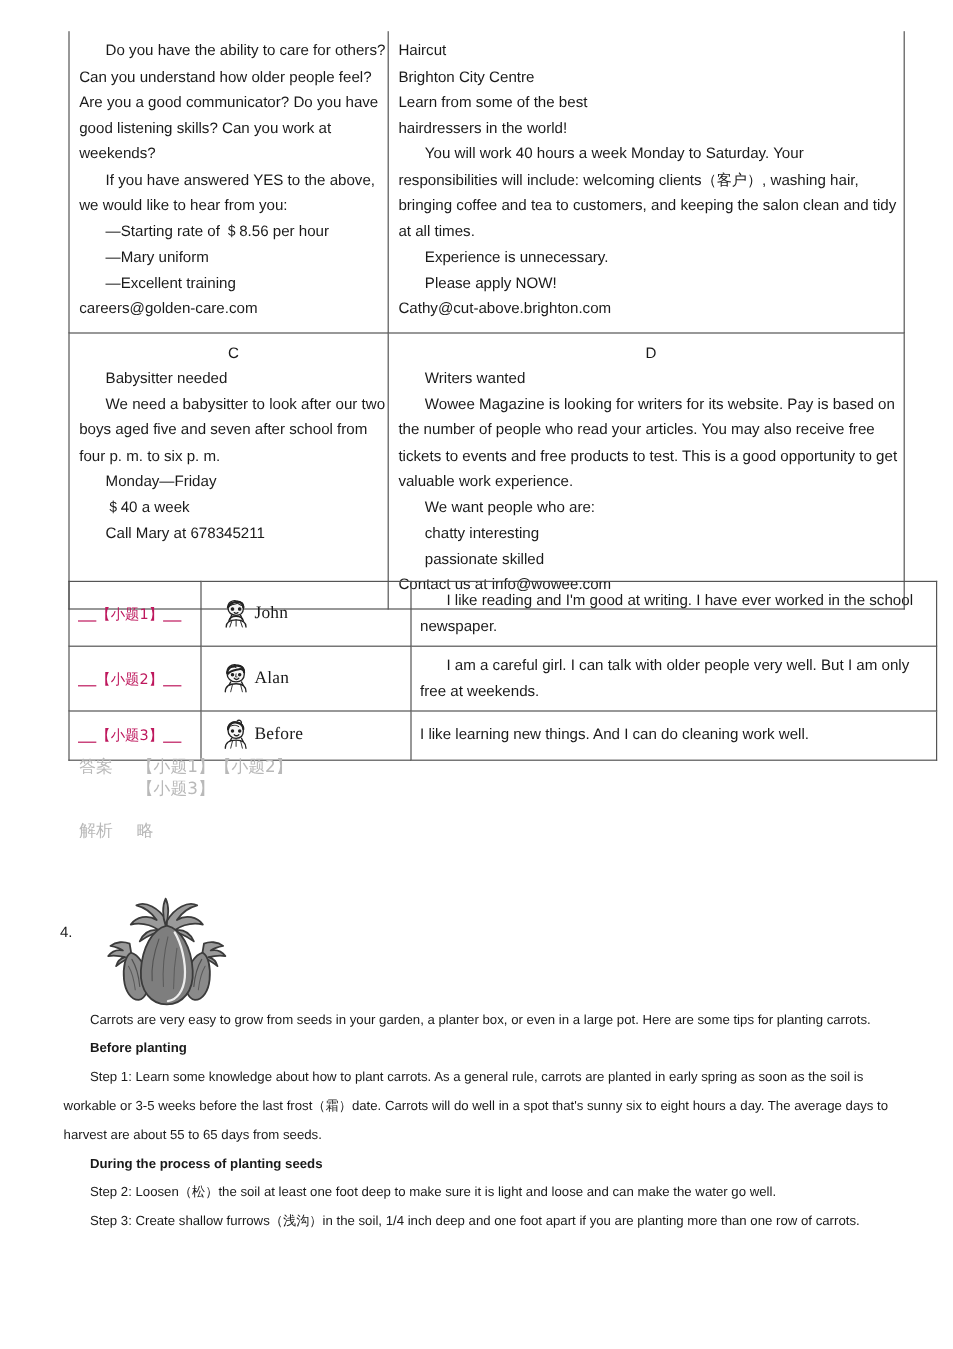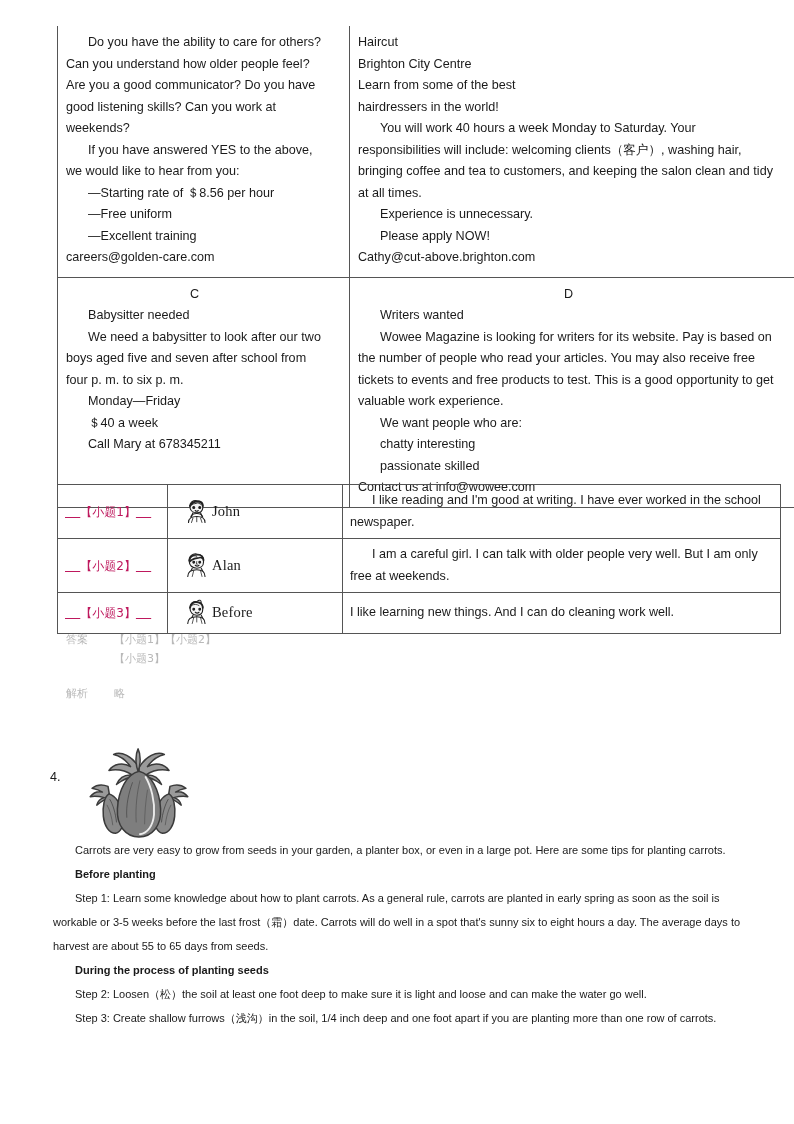--- a/index.html
+++ b/index.html
@@ -28,21 +28,21 @@
     position: absolute;
     left: 57px;
     top: 26px;
     width: 678px;
     border-collapse: collapse;
     table-layout: fixed;
   }
   .ads-table td {
     border: 1px solid #555;
     vertical-align: top;
-    padding: 6px 26px 8px 8px;
+    padding: 6px 0 8px 8px;
     font-size: 12.6px;
     line-height: 21.5px;
   }
   .ads-table td.col-left  { width: 257px; }
   .ads-table td.col-right { width: 421px; }
   .ads-table tr.row-top td { border-top: none; }
 
   .p { margin: 0; }
   .p-ind { margin: 0; text-indent: 22px; }
   .center-letter {
@@ -96,21 +96,21 @@
   .desc { text-indent: 22px; margin: 0; }
   .desc.no-ind { text-indent: 0; }
 
   
   .answer-block {
     position: absolute;
     left: 66px;
     top: 630px;
     width: 400px;
     color: #b9b9b9;
-    font-size: 11px;
+    font-size: 14px;
     line-height: 19px;
     font-family: "DejaVu Sans", sans-serif;
   }
   .ans-row { display: flex; align-items: flex-start; }
   .ans-label { width: 48px; flex: 0 0 48px; }
   .ans-val { flex: 1; }
   .ans-line2 { margin-left: 48px; }
   .analysis-row { margin-top: 16px; display: flex; }
 
   
@@ -146,21 +146,21 @@
 
 <div class="page">
 
   <table class="ads-table">
     <tbody>
         <tr class="row-top">
       <td class="col-left">
         <p class="p-ind">Do you have the ability to care for others? Can you understand how older people feel? Are you a good communicator? Do you have good listening skills? Can you work at weekends?</p>
         <p class="p-ind">If you have answered YES to the above, we would like to hear from you:</p>
         <p class="p-ind">—Starting rate of ＄8.56 per hour</p>
-        <p class="p-ind">—Free uniform</p>
+        <p class="p-ind">—Mary uniform</p>
         <p class="p-ind">—Excellent training</p>
         <p class="p">careers@golden-care.com</p>
       </td>
       <td class="col-right">
         <p class="p">Haircut</p>
         <p class="p">Brighton City Centre</p>
         <p class="p">Learn from some of the best</p>
         <p class="p">hairdressers in the world!</p>
         <p class="p-ind">You will work 40 hours a week Monday to Saturday. Your responsibilities will include: welcoming clients（客户）, washing hair, bringing coffee and tea to customers, and keeping the salon clean and tidy at all times.</p>
         <p class="p-ind">Experience is unnecessary.</p>

